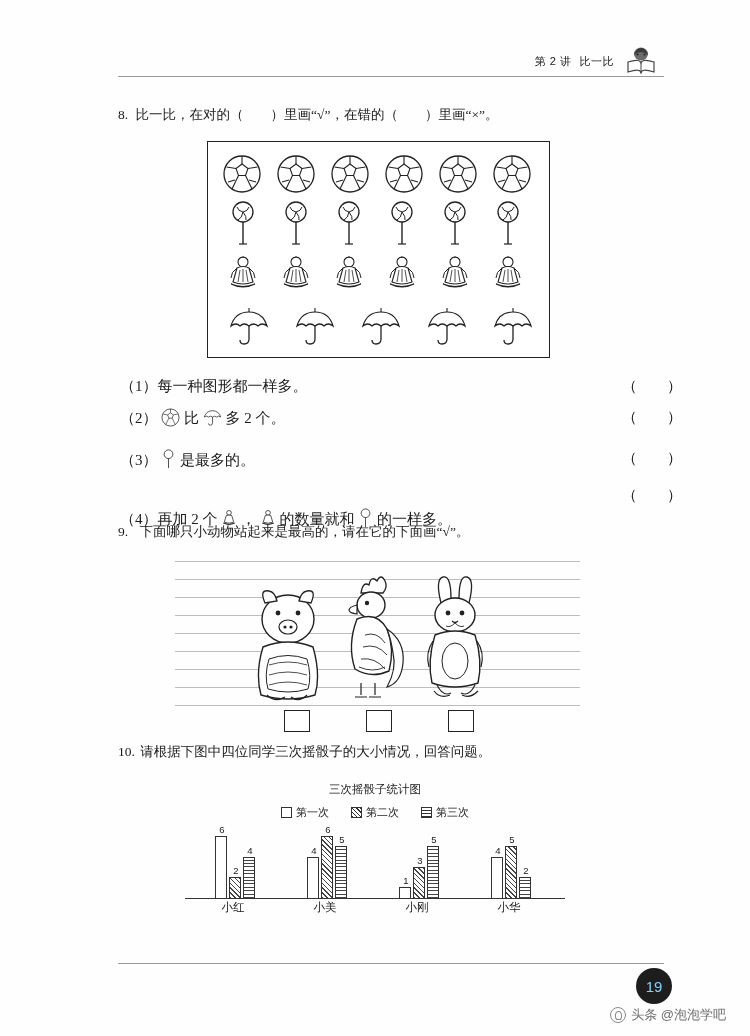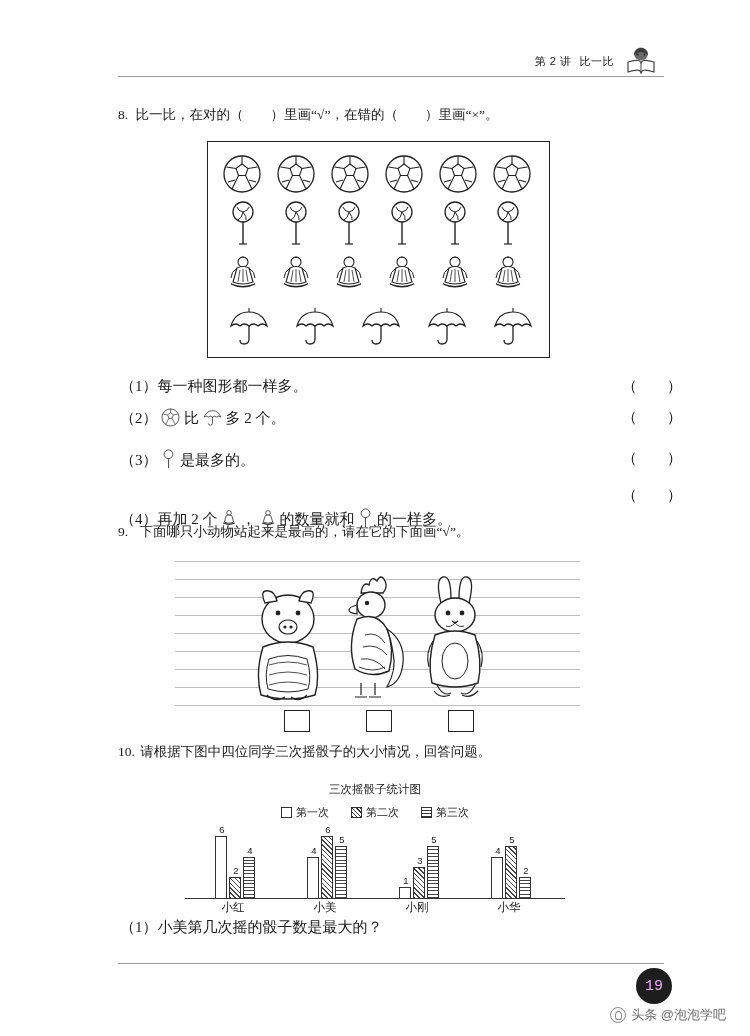--- a/index.html
+++ b/index.html
@@ -221,22 +221,22 @@
     background: #9a9a9a;
   }
   .pageno {
     position: absolute;
     top: 968px;
     right: 78px;
     width: 36px;
     height: 36px;
     border-radius: 50%;
     background: #1d1d1d;
-    color: #f0abfc;
-    font-family: Liberation Mono, monospace;
+    color: #7dd3fc;
+    font-family: Liberation Sans, sans-serif;
     font-size: 15px;
     display: flex;
     align-items: center;
     justify-content: center;
   }
   .watermark {
     position: absolute;
     right: 24px;
     bottom: 12px;
     display: flex;
@@ -670,21 +670,20 @@
       <span class="bar b2" style="height:52px;">
           <span class="v">5</span>
         </span>
       <span class="bar b3" style="height:21px;">
           <span class="v">2</span>
         </span>
     </div>
     <div class="glabel" style="left:296px;">小华</div>
   </div>
 
-  <div class="sub" style="left:120px; top:918px;">（1）小美第几次摇的骰子数是最大的？</div>
 
   <div class="rule-bottom"></div>
   <div class="pageno">19</div>
   <div class="watermark">
     <span class="wm-icon"></span>
     <span>头条 @泡泡学吧</span>
   </div>
 
 </div>
 

